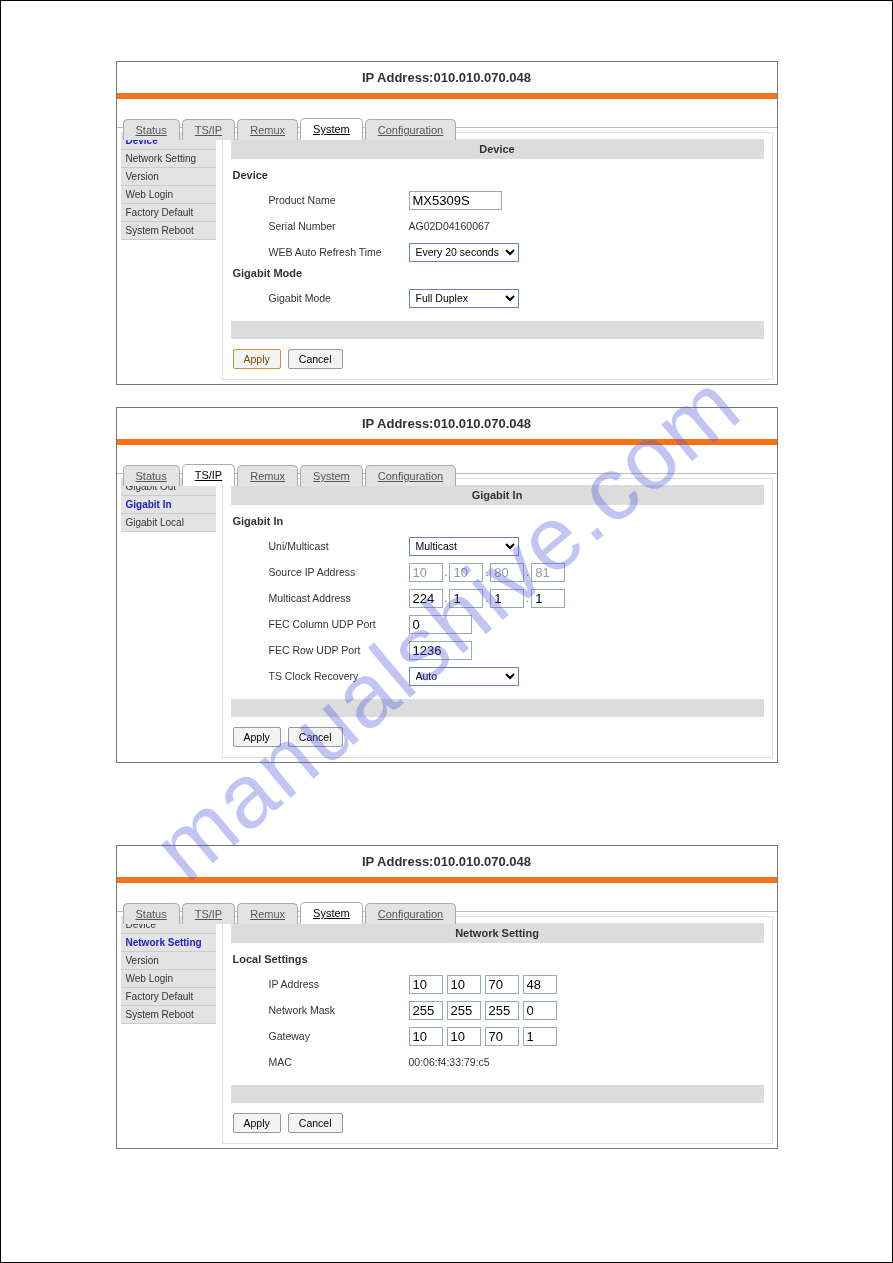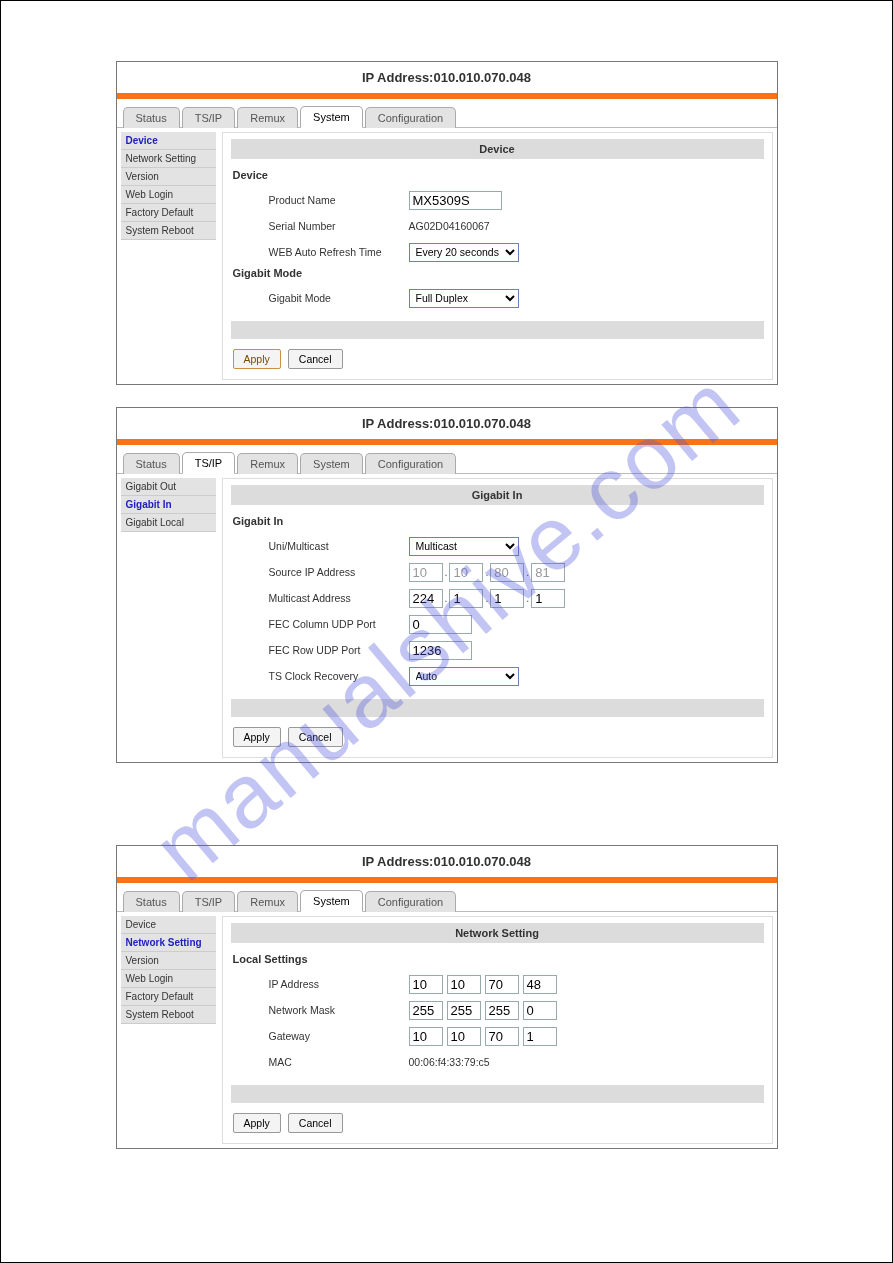--- a/index.html
+++ b/index.html
@@ -59,21 +59,22 @@
     border: 1px solid #aaa;
     border-bottom: none;
     border-top-left-radius: 5px;
     border-top-right-radius: 5px;
     margin-right: 2px;
     background: #e3e3e3;
     color: #555;
     font-size: 11px;
     cursor: pointer;
     position: relative;
-    top: 1px;
+    top: 13px;
+    text-decoration: underline;
   }
   .tab.active {
     background: #fff;
     color: #000;
     border-bottom: 1px solid #fff;
   }
   .panel-body {
     display: flex;
     padding: 4px;
   }

